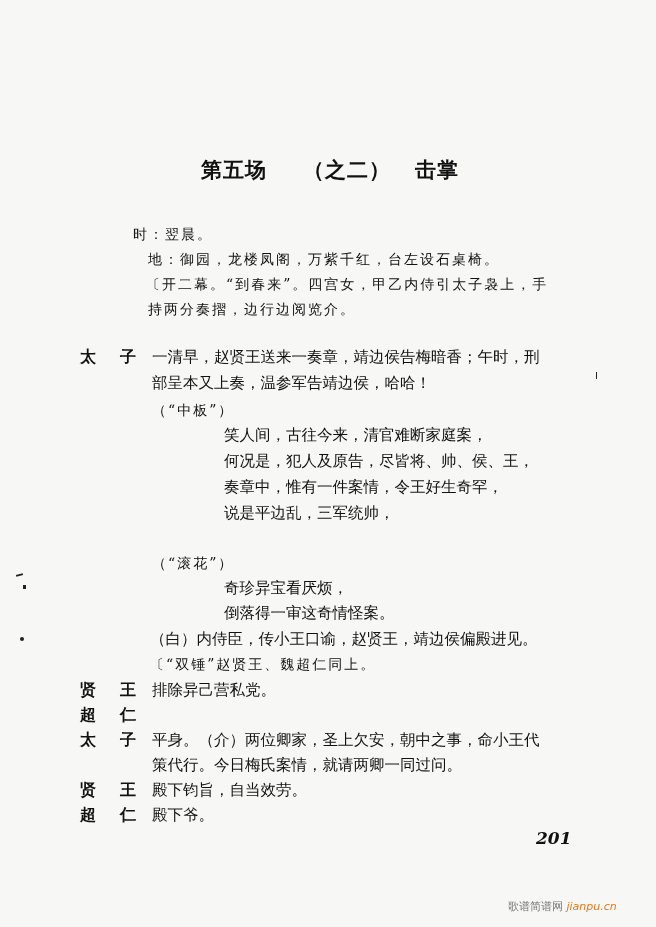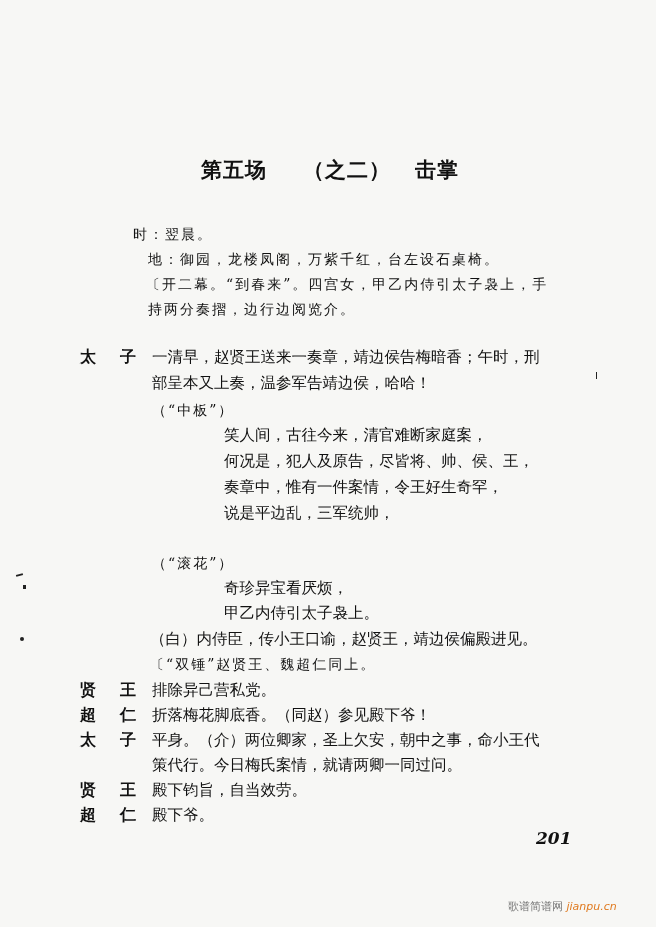--- a/index.html
+++ b/index.html
@@ -67,36 +67,35 @@
   <div class="line bold" style="left:152px; top:373px;">部呈本又上奏，温参军告靖边侯，哈哈！</div>
   <div class="line stage" style="left:152px; top:400px;">（“中板”）</div>
 
   <div class="line bold" style="left:224px; top:425px;">笑人间，古往今来，清官难断家庭案，</div>
   <div class="line bold" style="left:224px; top:451px;">何况是，犯人及原告，尽皆将、帅、侯、王，</div>
   <div class="line bold" style="left:224px; top:477px;">奏章中，惟有一件案情，令王好生奇罕，</div>
   <div class="line bold" style="left:224px; top:503px;">说是平边乱，三军统帅，</div>
 
   <div class="line stage" style="left:152px; top:553px;">（“滚花”）</div>
   <div class="line bold" style="left:224px; top:578px;">奇珍异宝看厌烦，</div>
-  <div class="line bold" style="left:224px; top:603px;">甲乙内侍引太子袅上。</div>
+  <div class="line bold" style="left:224px; top:603px;">倒落得一审这奇情怪案。</div>
 
   <div class="line bold" style="left:150px; top:629px;">（白）内侍臣，传小王口谕，赵贤王，靖边侯偏殿进见。</div>
   <div class="line stage" style="left:150px; top:654px;">〔“双锤”赵贤王、魏超仁同上。</div>
 
   <div class="speaker" style="top:680px;">
     <span>贤</span>
     <span>王</span>
   </div>
   <div class="line bold" style="left:152px; top:680px;">排除异己营私党。</div>
 
   <div class="speaker" style="top:705px;">
     <span>超</span>
     <span>仁</span>
   </div>
-  <div class="line bold" style="left:152px; top:705px;">折落梅花脚底香。（同赵）参见殿下爷！</div>
 
   <div class="speaker" style="top:730px;">
     <span>太</span>
     <span>子</span>
   </div>
   <div class="line bold" style="left:152px; top:730px;">平身。（介）两位卿家，圣上欠安，朝中之事，命小王代</div>
   <div class="line bold" style="left:152px; top:755px;">策代行。今日梅氏案情，就请两卿一同过问。</div>
 
   <div class="speaker" style="top:780px;">
     <span>贤</span>

